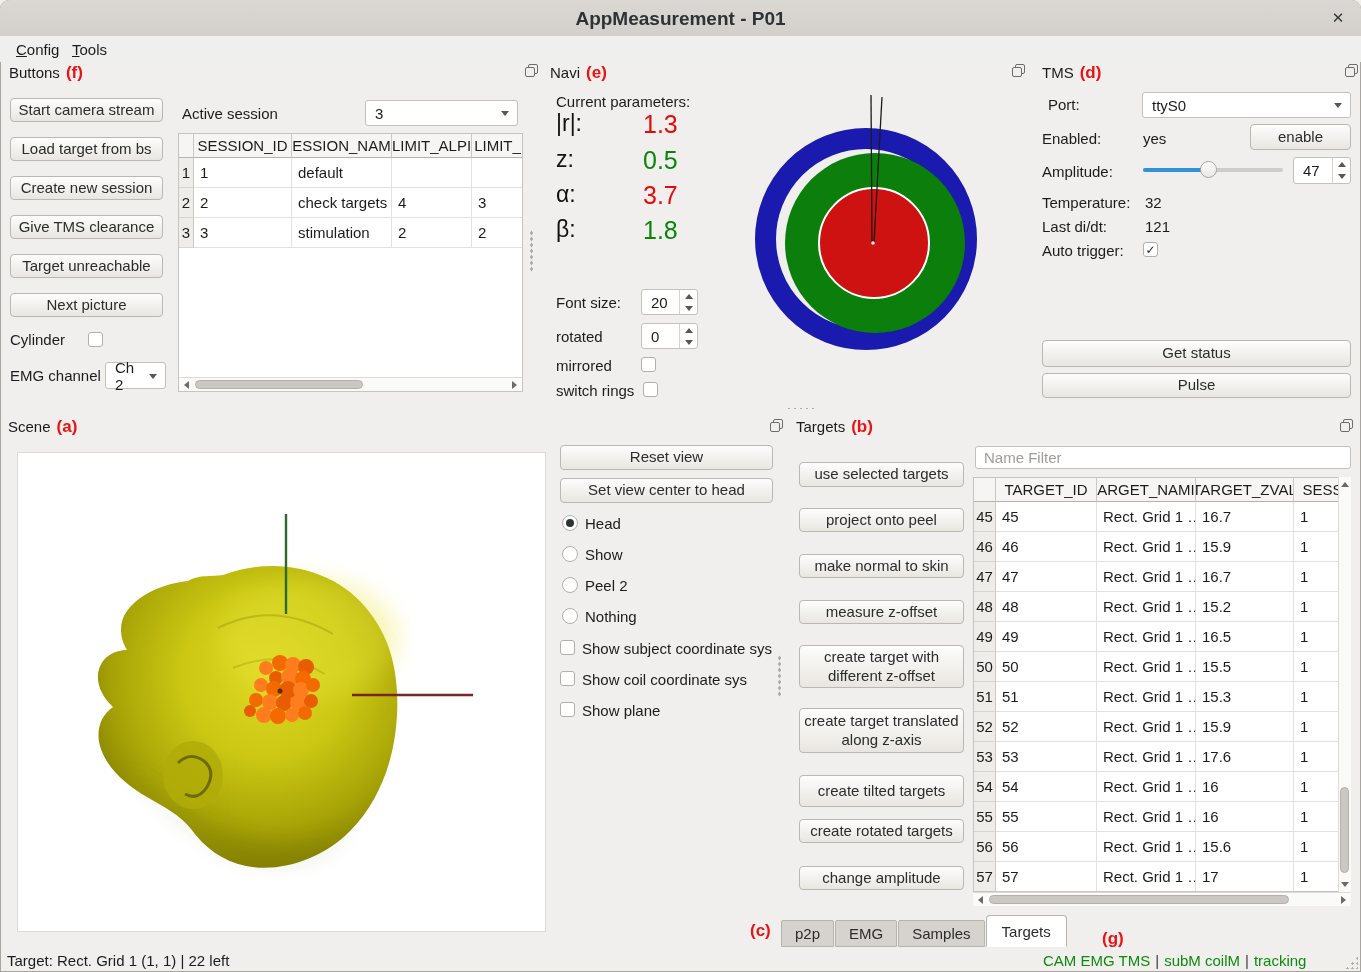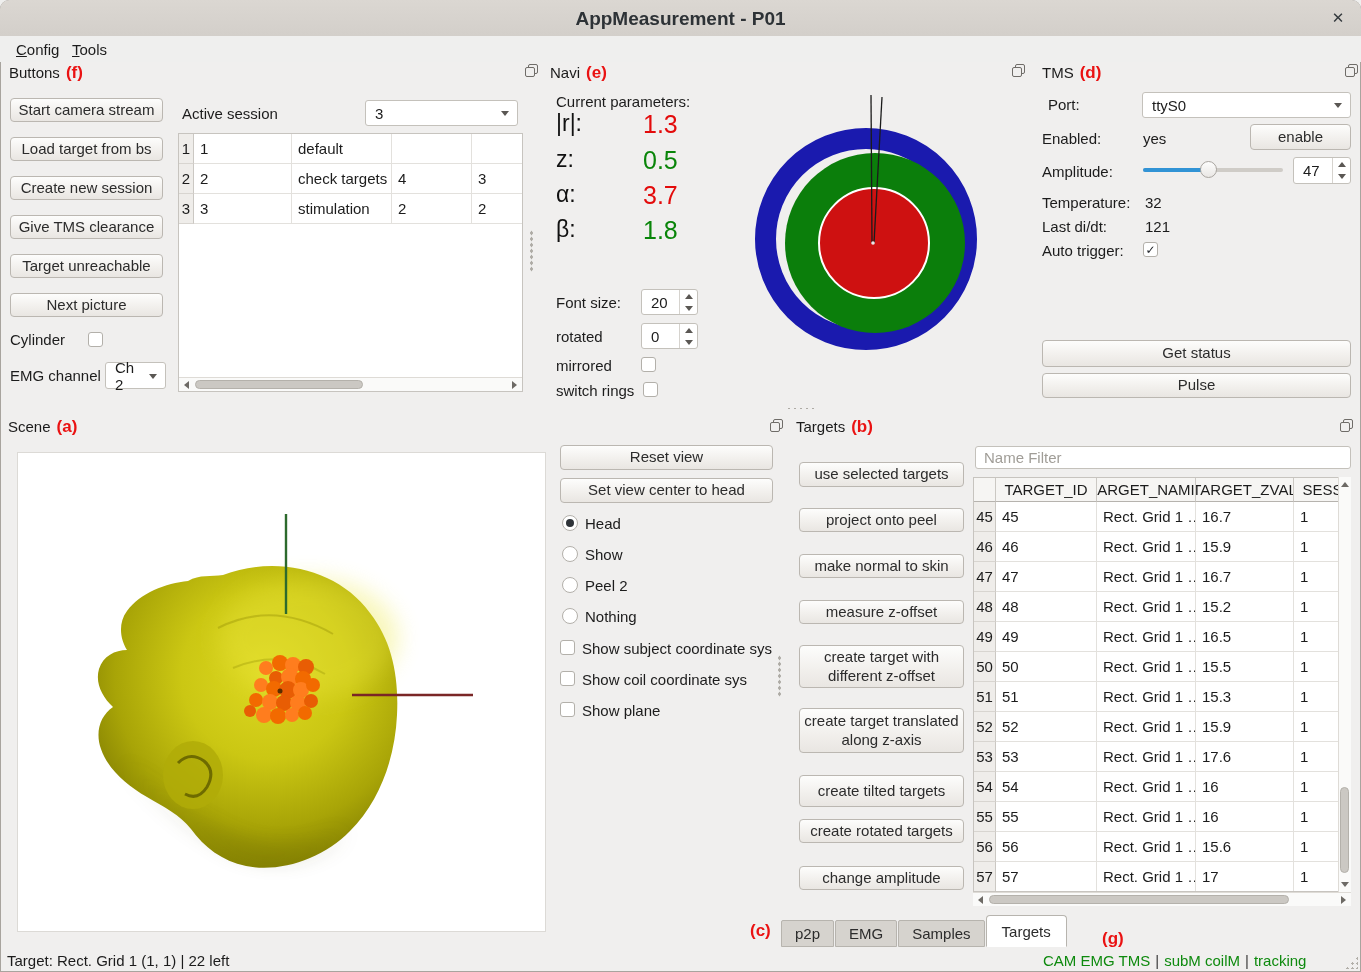--- a/index.html
+++ b/index.html
@@ -131,20 +131,27 @@
   <div class="combo" style="left:365px;top:100px;width:153px;height:26px;">
     <span>3</span>
     <i class="caret"></i>
   </div>
   <div class="qtable" id="session-table" style="left:178px;top:133px;width:345px;height:259px;">
     <div class="sbar h" style="left:0;right:0;bottom:0;height:14px;">
       <i class="arr l" style="left:5px;top:3px;"></i>
       <div class="sthumb" style="left:16px;top:2px;width:168px;height:9px;"></div>
       <i class="arr r" style="right:5px;top:3px;"></i>
     </div>
+  <div class="tr">
+        <div class="th" style="width: 15px; height: 24px;"></div>
+        <div class="th" style="width: 98px; height: 24px;">SESSION_ID</div>
+        <div class="th" style="width: 100px; height: 24px;">ESSION_NAM</div>
+        <div class="th" style="width: 80px; height: 24px;">LIMIT_ALPI</div>
+        <div class="th" style="width: 52px; height: 24px;">LIMIT_</div>
+      </div>
       <div class="tr">
         <div class="td rowhdr" style="width: 15px; height: 30px;">1</div>
         <div class="td" style="width: 98px; height: 30px;">1</div>
         <div class="td" style="width: 100px; height: 30px;">default</div>
         <div class="td" style="width: 80px; height: 30px;"></div>
         <div class="td" style="width: 52px; height: 30px;"></div>
       </div>
       <div class="tr">
         <div class="td rowhdr" style="width: 15px; height: 30px;">2</div>
         <div class="td" style="width: 98px; height: 30px;">2</div>

